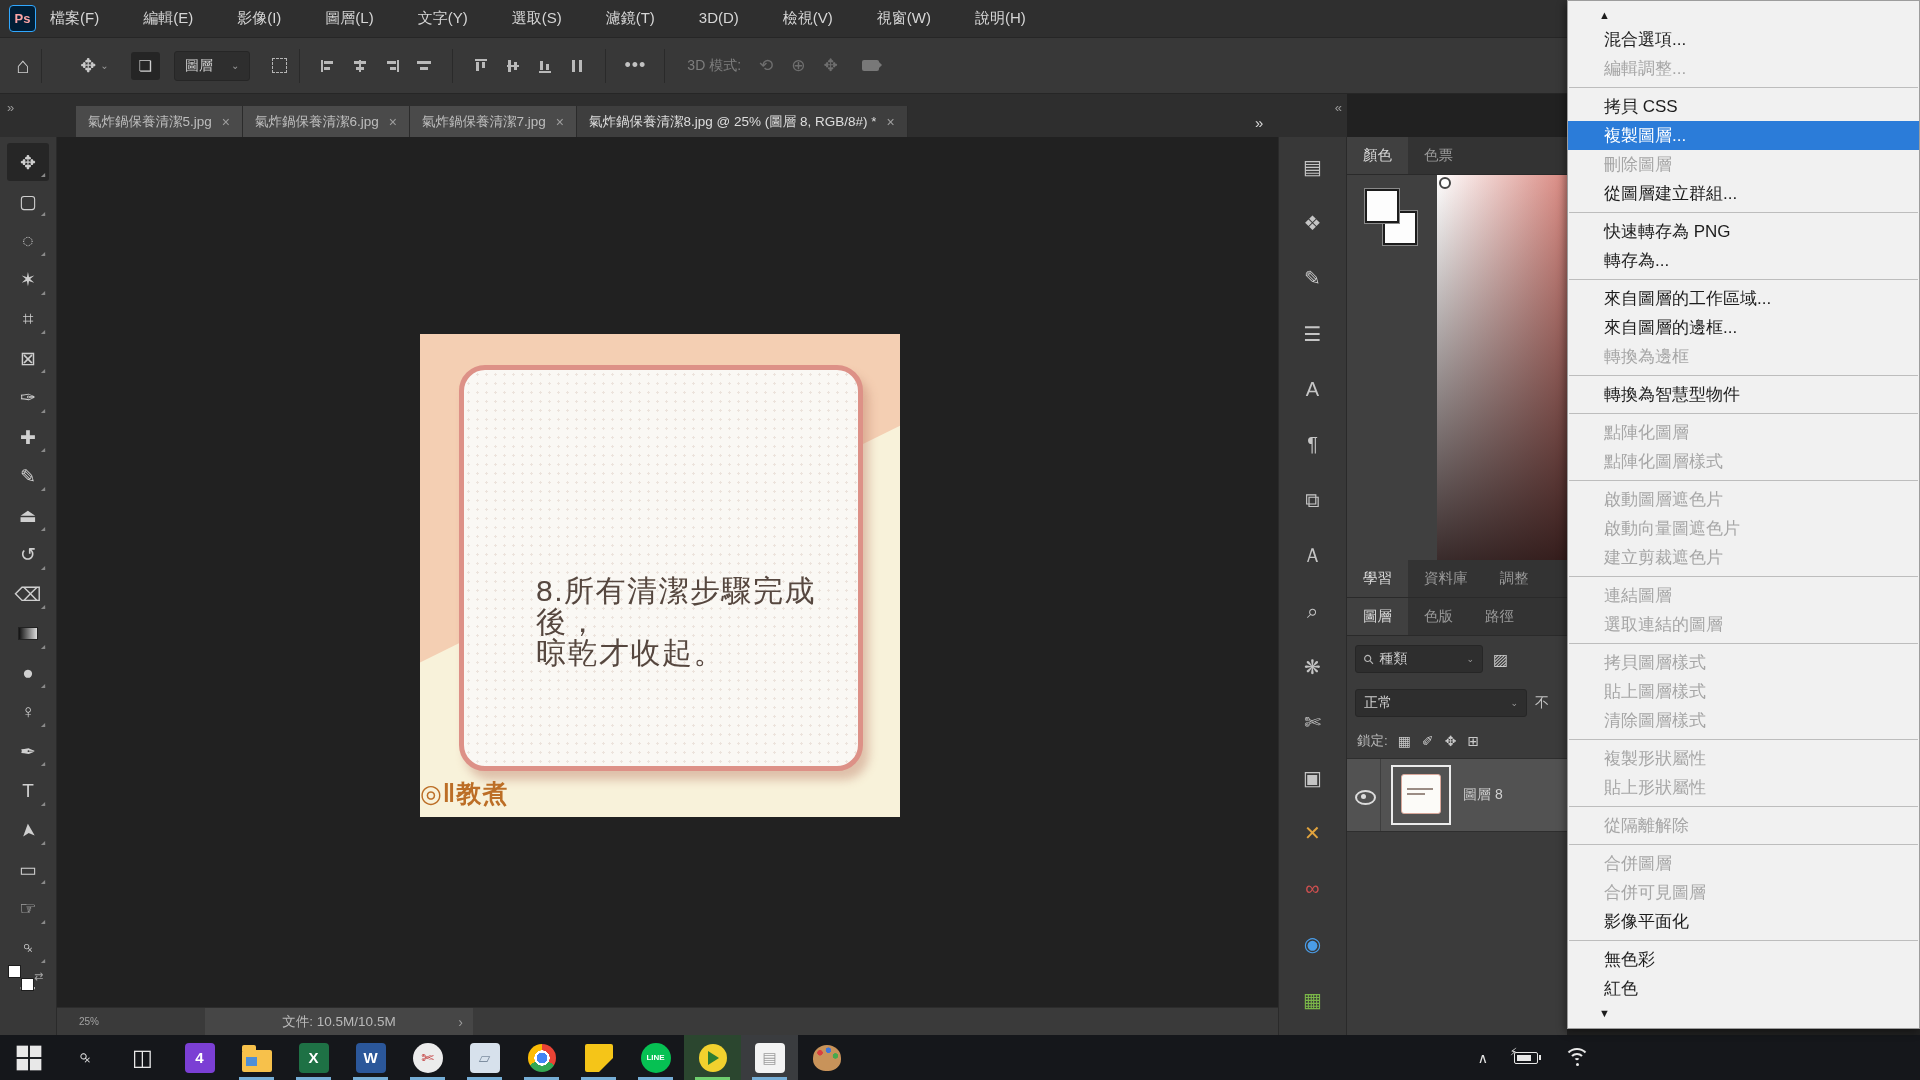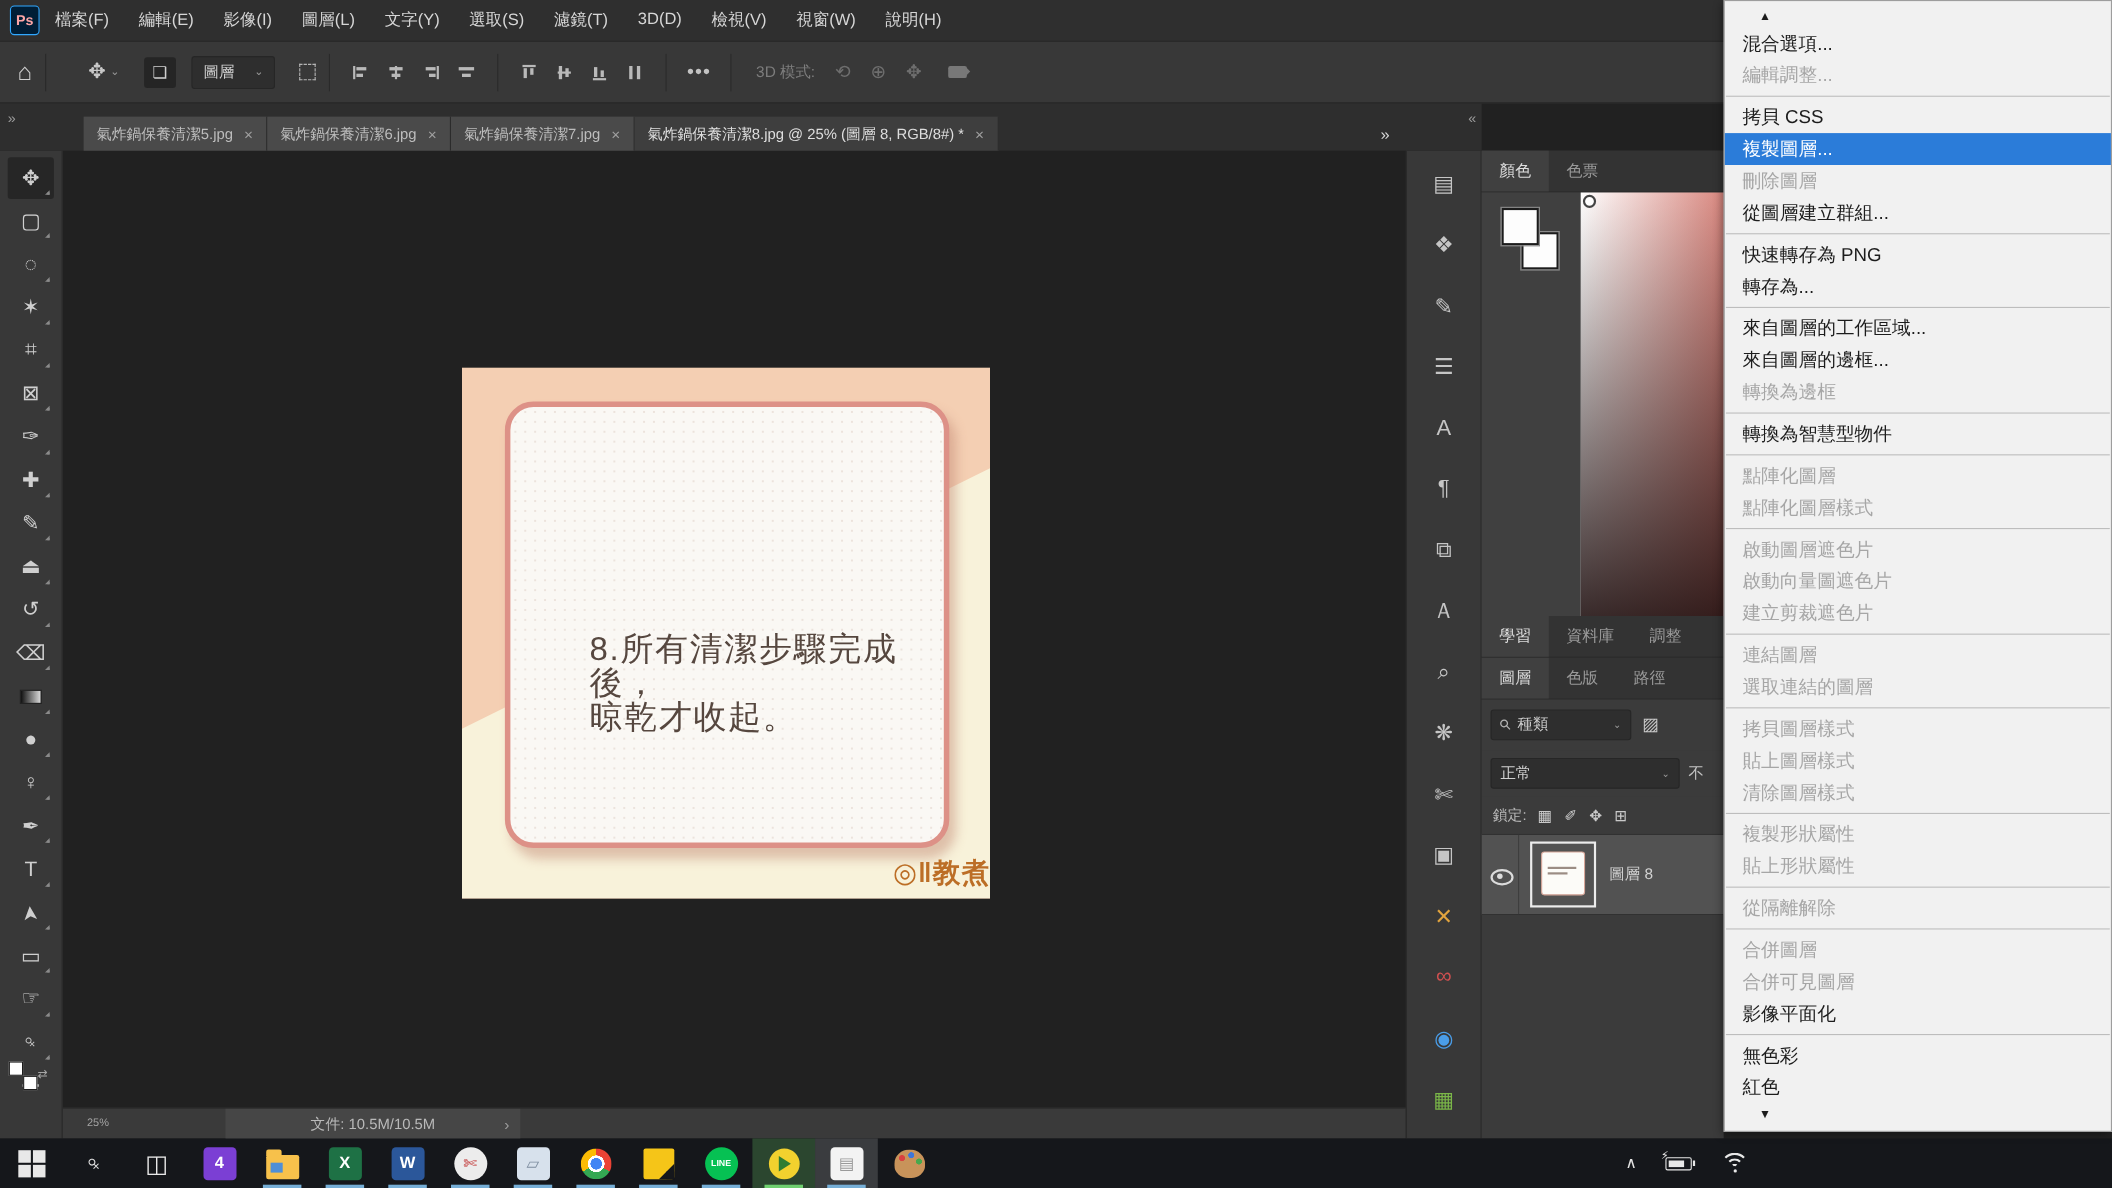--- a/index.html
+++ b/index.html
@@ -3,21 +3,21 @@
 <meta charset="utf-8">
 <style>
   * { margin:0; padding:0; box-sizing:border-box; }
   html,body { background:#000; }
   body { font-family:"Liberation Sans","DejaVu Sans",sans-serif; }
   #screen { position:relative; width:1920px; height:1080px; overflow:hidden; background:#212121; }
 
   
   .menubar { position:absolute; left:0; top:0; width:1920px; height:37px; background:#2f2f2f; display:flex; align-items:center; z-index:5; }
   .ps-logo { width:27px; height:27px; margin:0 14px 0 9px; background:#001e36; color:#fca5a5; border:1px solid #31a8ff; border-radius:4px; font-size:13px; font-weight:bold; display:flex; align-items:center; justify-content:center; }
-  #menubar-items { display:flex; gap:27px; }
+  #menubar-items { display:flex; gap:44px; }
   .menu-item { color:#d6d6d6; font-size:15px; cursor:default; }
 
   
   .optionsbar { position:absolute; left:0; top:37px; width:1920px; height:57px; background:#383838; border-top:1px solid #262626; border-bottom:1px solid #262626; display:flex; align-items:center; color:#c9c9c9; z-index:4; }
   .ob-sep { width:1px; height:34px; background:#2a2a2a; margin:0 12px; }
   .ob-home { font-size:22px; margin-left:16px; color:#cfcfcf; }
   .ob-move { font-size:19px; margin-left:26px; }
   .ob-dd { font-size:10px; color:#9a9a9a; margin-left:4px; }
   .ob-pressed { background:#252525; border-radius:3px; padding:5px 8px; font-size:15px; margin-left:22px; color:#cfcfcf; }
   .ob-select { display:flex; align-items:center; gap:14px; background:#2e2e2e; border:1px solid #262626; border-radius:3px; padding:5px 10px; margin-left:14px; font-size:14px; color:#d2d2d2; }
@@ -60,21 +60,21 @@
 
   
   .canvas-area { position:absolute; left:57px; top:137px; width:1221px; height:870px; background:#212121; }
   .ps-image { position:absolute; left:363px; top:197px; width:480px; height:483px; overflow:hidden; }
   .img-bg { position:absolute; inset:0; }
   .img-diag { position:absolute; inset:0; }
   .img-card { position:absolute; left:39px; top:31px; width:404px; height:406px; border-radius:26px; border:5px solid; background-color:#faf8f4;
     background-image:radial-gradient(circle,#ece3dc 1.2px,transparent 1.2px); background-size:9px 9px;
     box-shadow:6px 9px 10px rgba(190,130,110,.45); }
   .img-text { position:absolute; left:72px; top:205px; width:330px; font-size:30px; line-height:31px; letter-spacing:1.5px; font-weight:500; }
-  .img-logo { position:absolute; left:0; top:443px; width:100%; text-align:right; font-size:25px; font-weight:bold; letter-spacing:1px; }
+  .img-logo { position:absolute; left:0; top:443px; width:100%; text-align:left; font-size:25px; font-weight:bold; letter-spacing:1px; }
 
   
   .statusbar { position:absolute; left:57px; top:1007px; width:1221px; height:28px; background:#3a3a3a; border-top:1px solid #2c2c2c; display:flex; align-items:center; }
   .sb-zoom { color:#a3a3a3; font-size:10px; margin-left:22px; }
   .sb-docbox { position:absolute; left:148px; width:268px; height:28px; background:#464646; display:flex; align-items:center; justify-content:center; }
   .sb-doc { color:#b9b9b9; font-size:13.5px; }
   .sb-chev { position:absolute; right:10px; color:#9c9c9c; font-size:14px; }
 
   
   .icon-strip { position:absolute; left:1278px; top:137px; width:69px; height:898px; background:#383838; border-left:1px solid #2a2a2a; border-right:1px solid #2a2a2a; }
@@ -112,21 +112,21 @@
   .eye::before { content:""; position:absolute; left:8px; top:31px; width:17px; height:11px; border:2px solid #dcdcdc; border-radius:50%; }
   .eye::after { content:""; position:absolute; left:14px; top:35px; width:5px; height:5px; background:#dcdcdc; border-radius:50%; }
   .layer-thumb { position:relative; width:52px; height:52px; margin-left:14px; outline:2px solid #ececec; outline-offset:2px; }
   .thumb-card { position:absolute; left:6px; top:5px; width:40px; height:40px; background:#fcfbf8; border:1px solid #d8a79a; border-radius:3px; }
   .thumb-line { position:absolute; left:5px; background:#9b8c84; height:1.5px; }
   .layer-name { margin-left:16px; color:#d2d2d2; font-size:14px; }
 
   
   .context-menu { position:absolute; left:1567px; top:0; width:353px; background:#f1f1f1; border:1px solid #9d9d9d; box-shadow:-2px 3px 8px rgba(0,0,0,.4); z-index:100; padding:4px 0 5px 0; }
   .cm-scroll { height:20px; display:flex; align-items:center; padding-left:31px; color:#1c1c1c; font-size:11px; }
-  .cm-item { height:29px; line-height:29px; padding-left:16px; font-size:17px; color:#1c1c1c; white-space:nowrap; }
+  .cm-item { height:29px; line-height:29px; padding-left:36px; font-size:17px; color:#1c1c1c; white-space:nowrap; }
   .cm-item.disabled { color:#a6a6a6; }
   .cm-item.highlighted { color:#ffffff; }
   .cm-sep { height:1px; background:#bdbdbd; margin:4px 1px; }
 
   
   .taskbar { position:absolute; left:0; top:1035px; width:1920px; height:45px; background:#15171b; z-index:50; display:flex; align-items:stretch; }
   .tb-cell { position:relative; width:57px; display:flex; align-items:center; justify-content:center; }
   .tb-underline { position:absolute; bottom:0; left:11px; right:11px; height:3px; background:#76aed6; }
   .tb-underline.green { background:#6fcf6f; }
   .win-grid { display:grid; grid-template-columns:12px 12px; grid-template-rows:12px 12px; gap:2px; transform:scale(.95); }

